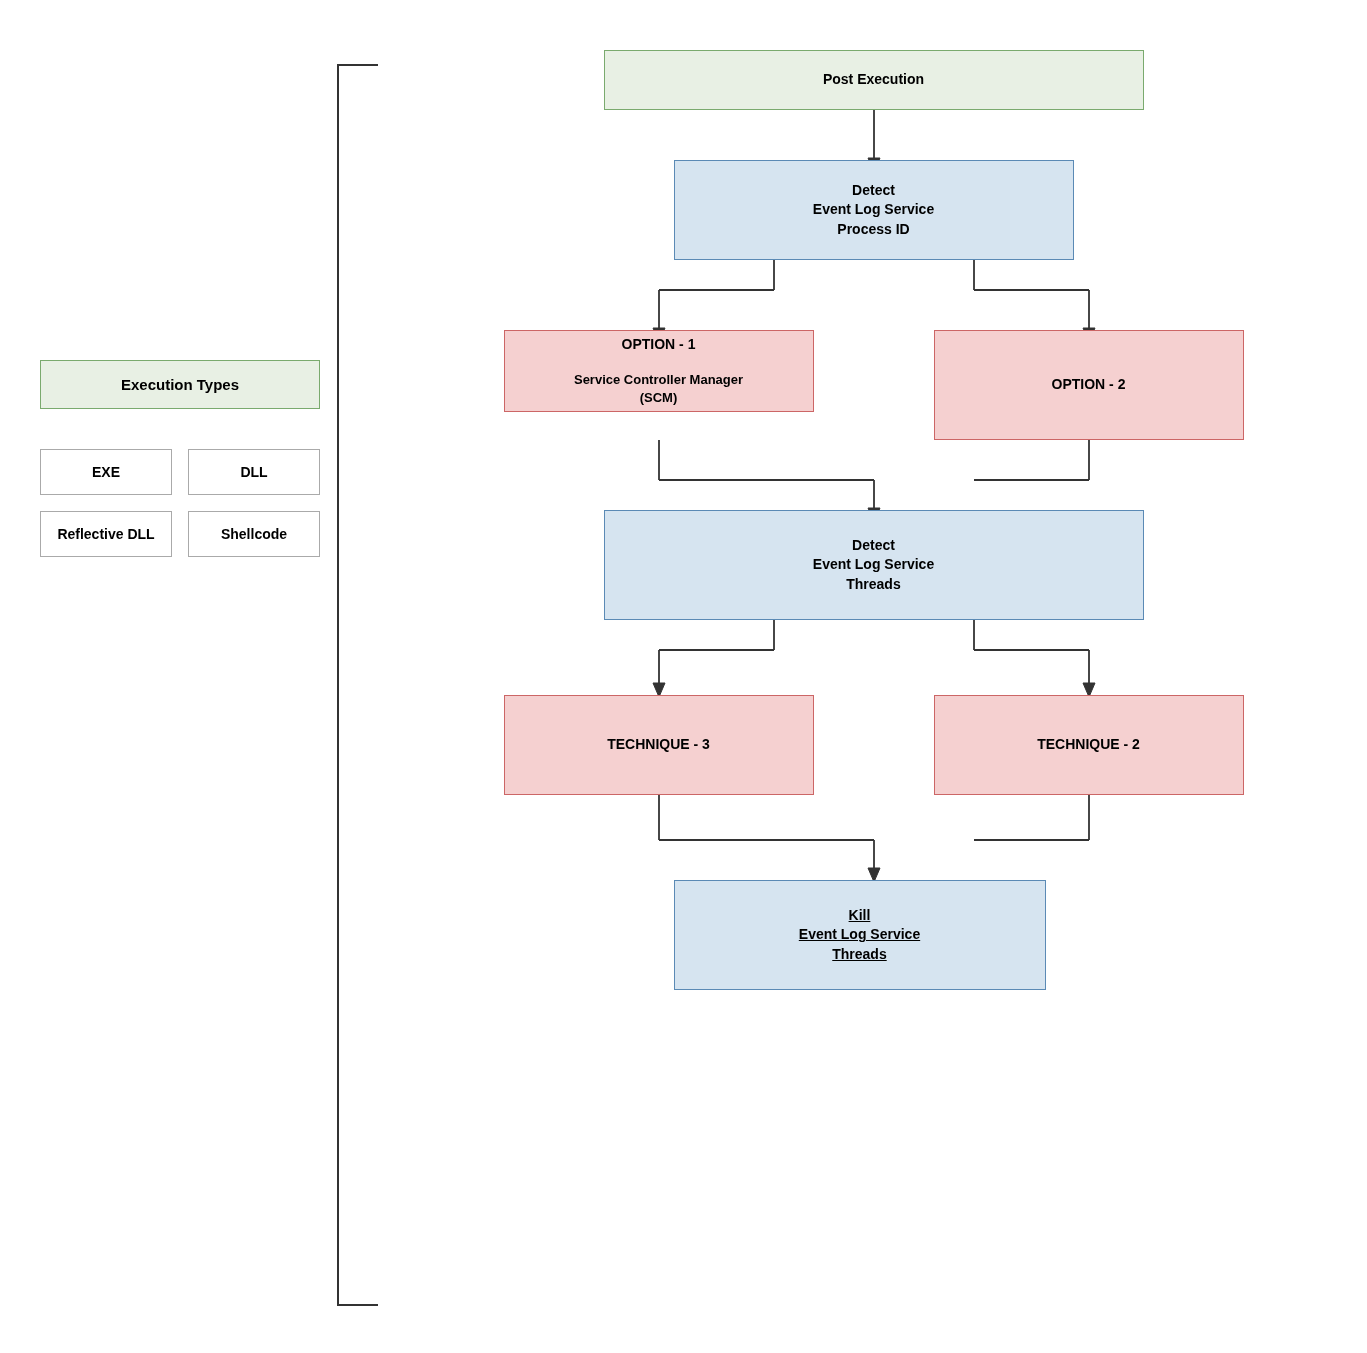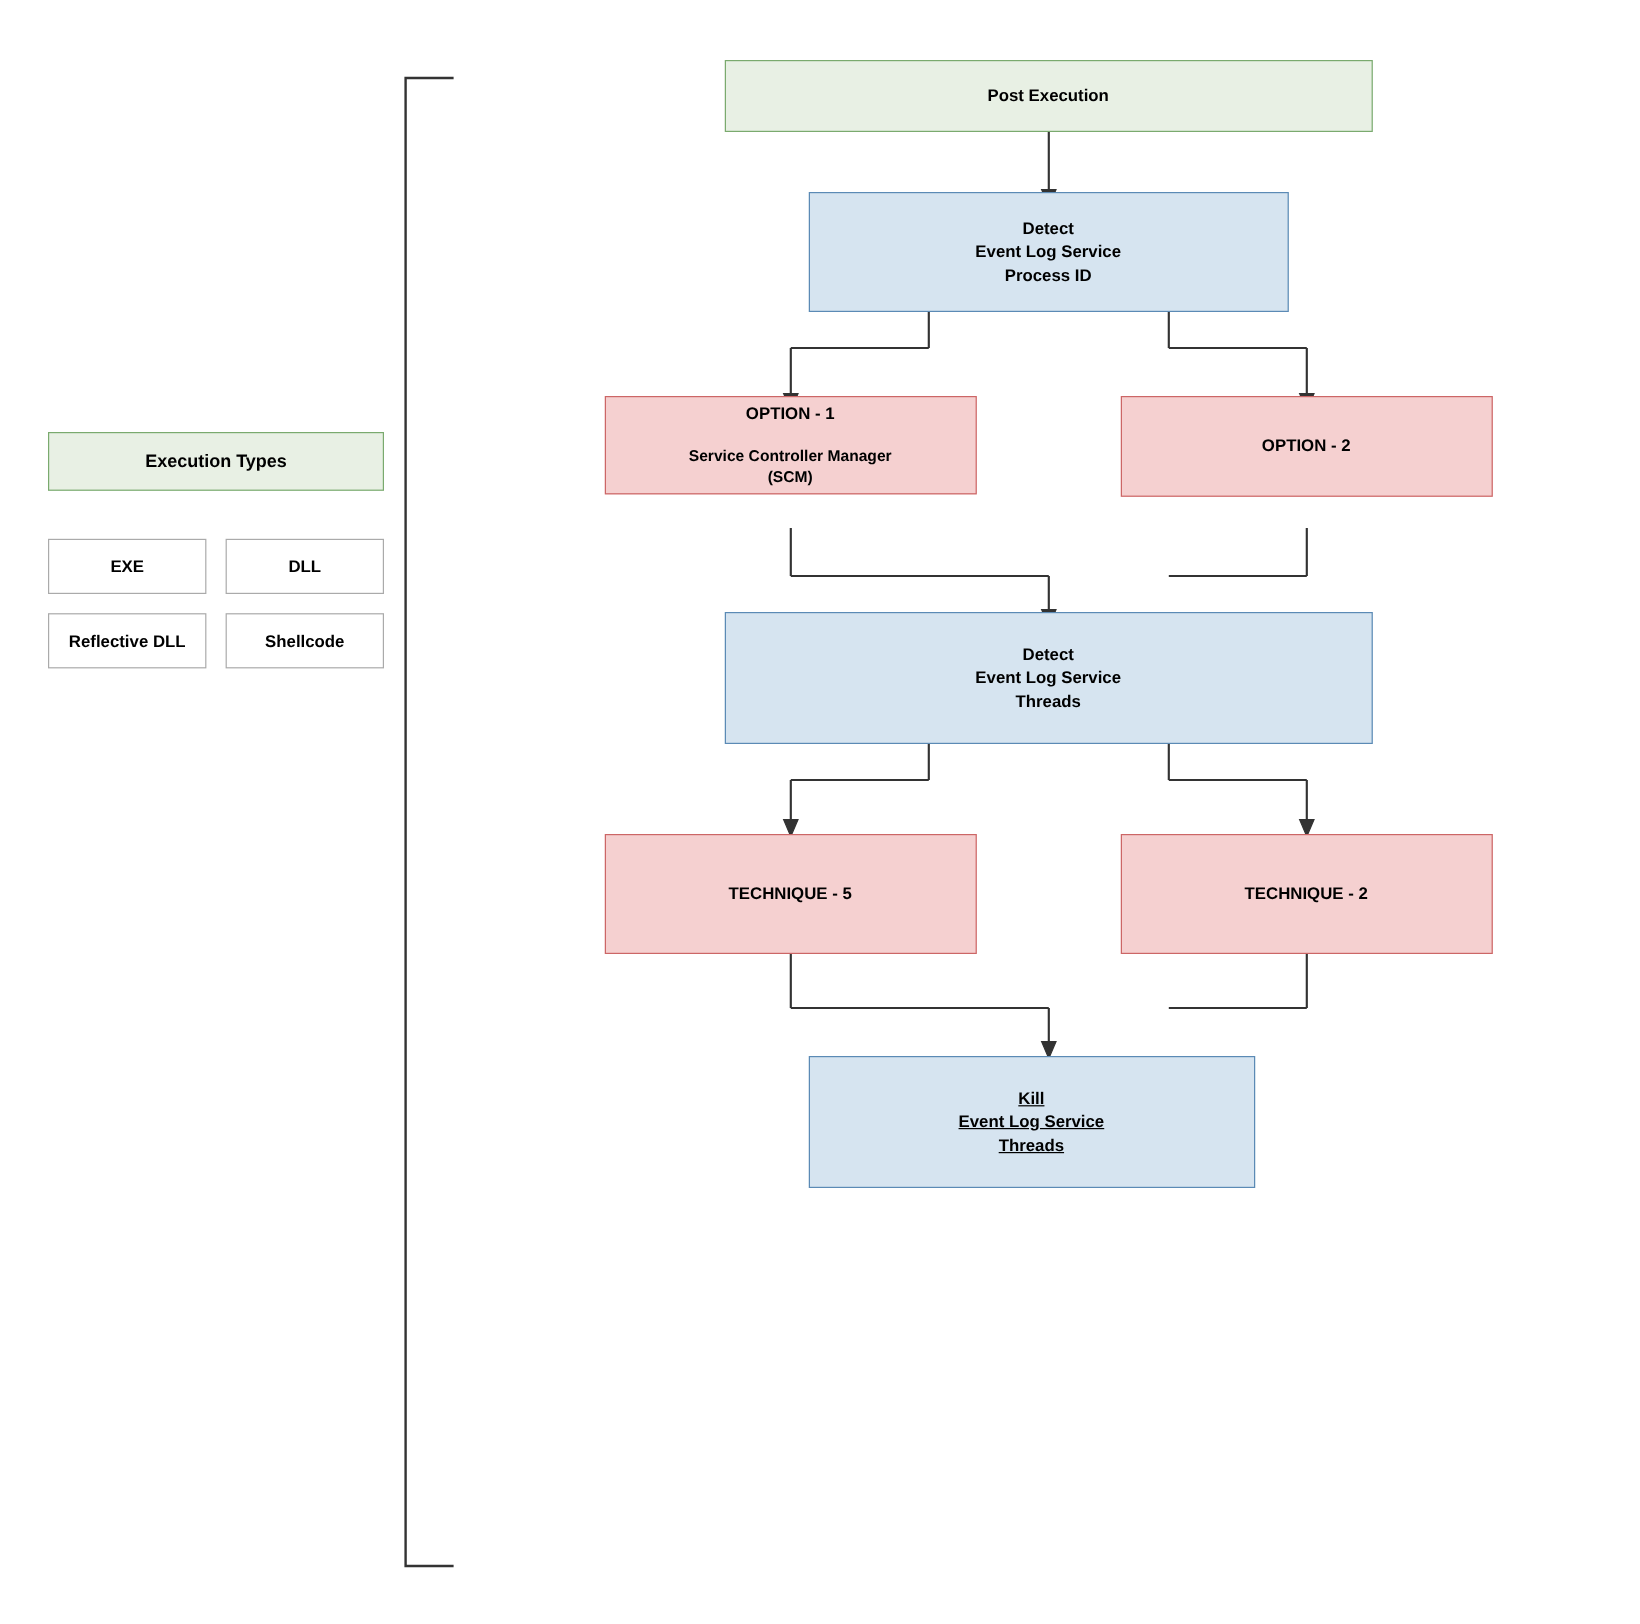--- a/index.html
+++ b/index.html
@@ -211,32 +211,32 @@
 Event Log Service
 Process ID</span>
       </div>
 
       <div class="flow-box box-red" style="left:40px; top:290px; width:310px; height:82px; flex-direction:column; gap:16px;">
         <div style="font-weight:bold; font-size:14px;">OPTION - 1</div>
         <div style="font-size:13px; white-space:pre-line;">Service Controller Manager
 (SCM)</div>
       </div>
 
-      <div class="flow-box box-red" style="left:470px; top:290px; width:310px; height:84px; flex-direction:column; gap:4px;">
+      <div class="flow-box box-red" style="left:470px; top:290px; width:310px; height:110px; flex-direction:column; gap:4px;">
         <div style="font-weight:bold; font-size:14px;">OPTION - 2</div>
       </div>
 
       <div class="flow-box box-blue" style="left:140px; top:470px; width:540px; height:110px; white-space:pre-line;">
         <span style="white-space:pre-line;">Detect
 Event Log Service
 Threads</span>
       </div>
 
       <div class="flow-box box-red" style="left:40px; top:655px; width:310px; height:100px;">
-        <span>TECHNIQUE - 5</span>
+        <span>TECHNIQUE - 3</span>
       </div>
 
       <div class="flow-box box-red" style="left:470px; top:655px; width:310px; height:100px;">
         <span>TECHNIQUE - 2</span>
       </div>
 
       <div class="flow-box box-blue" style="left:210px; top:840px; width:372px; height:110px; white-space:pre-line;text-decoration:underline;">
         <span style="white-space:pre-line;">Kill
 Event Log Service
 Threads</span>

